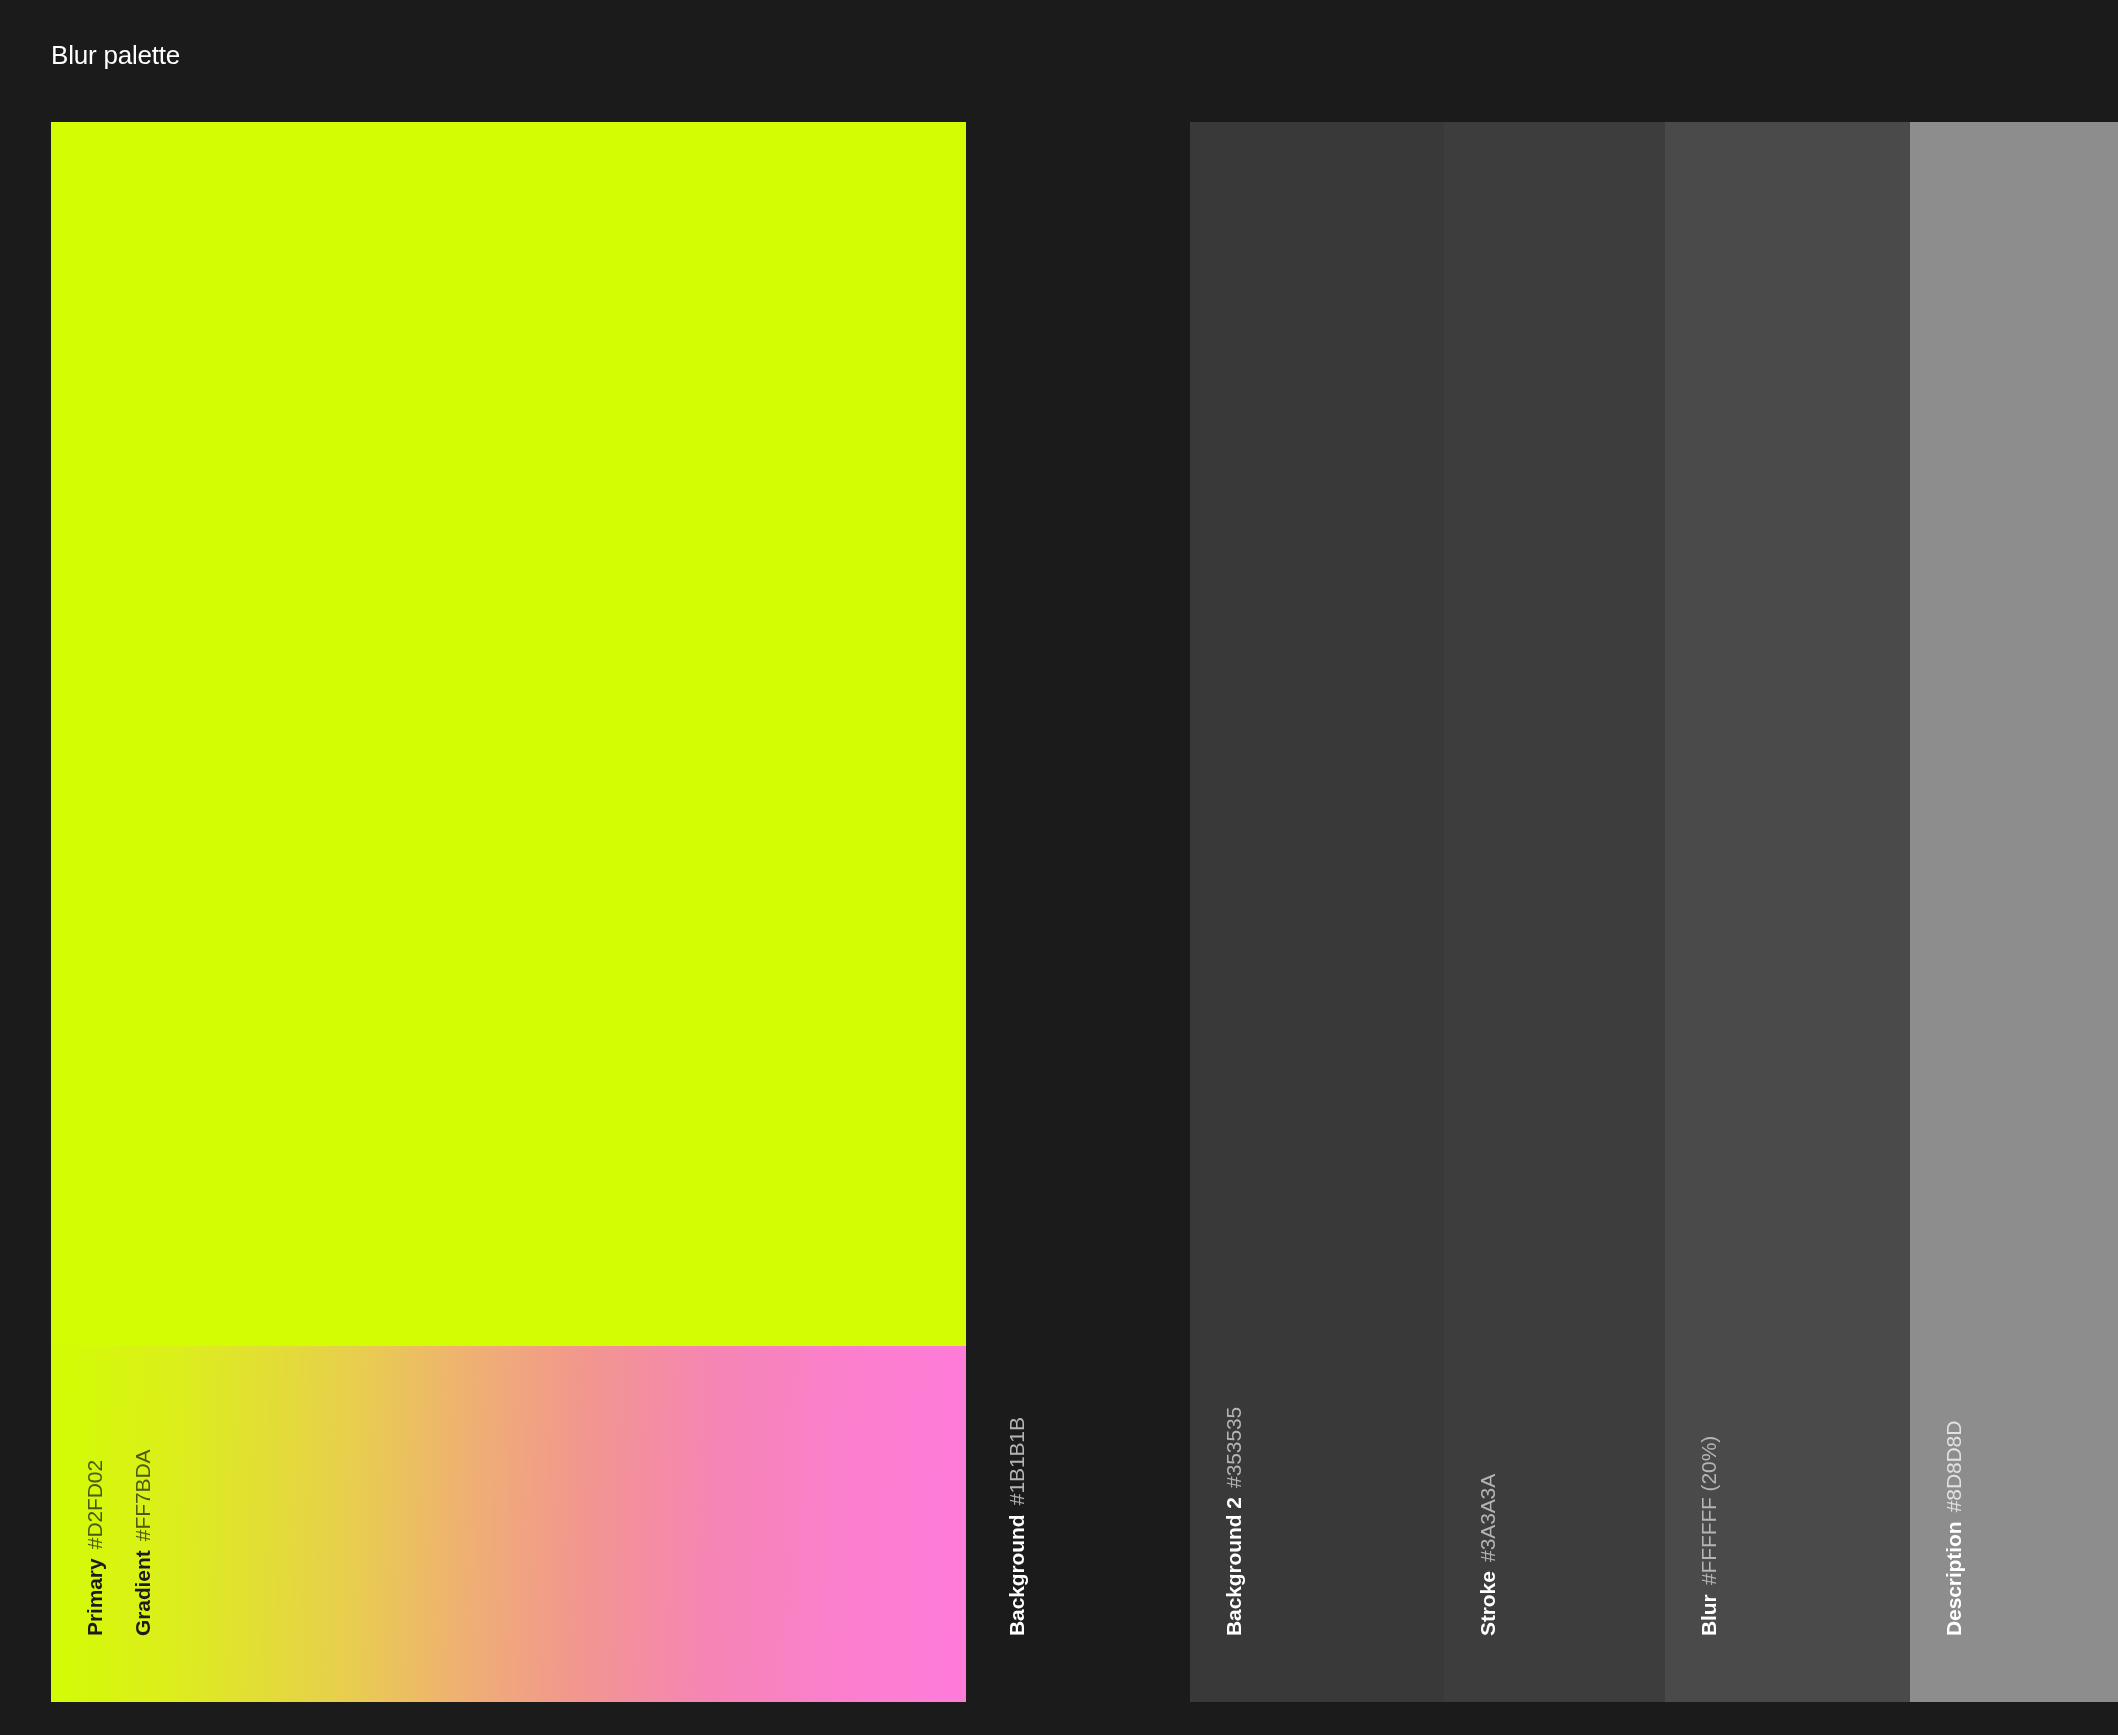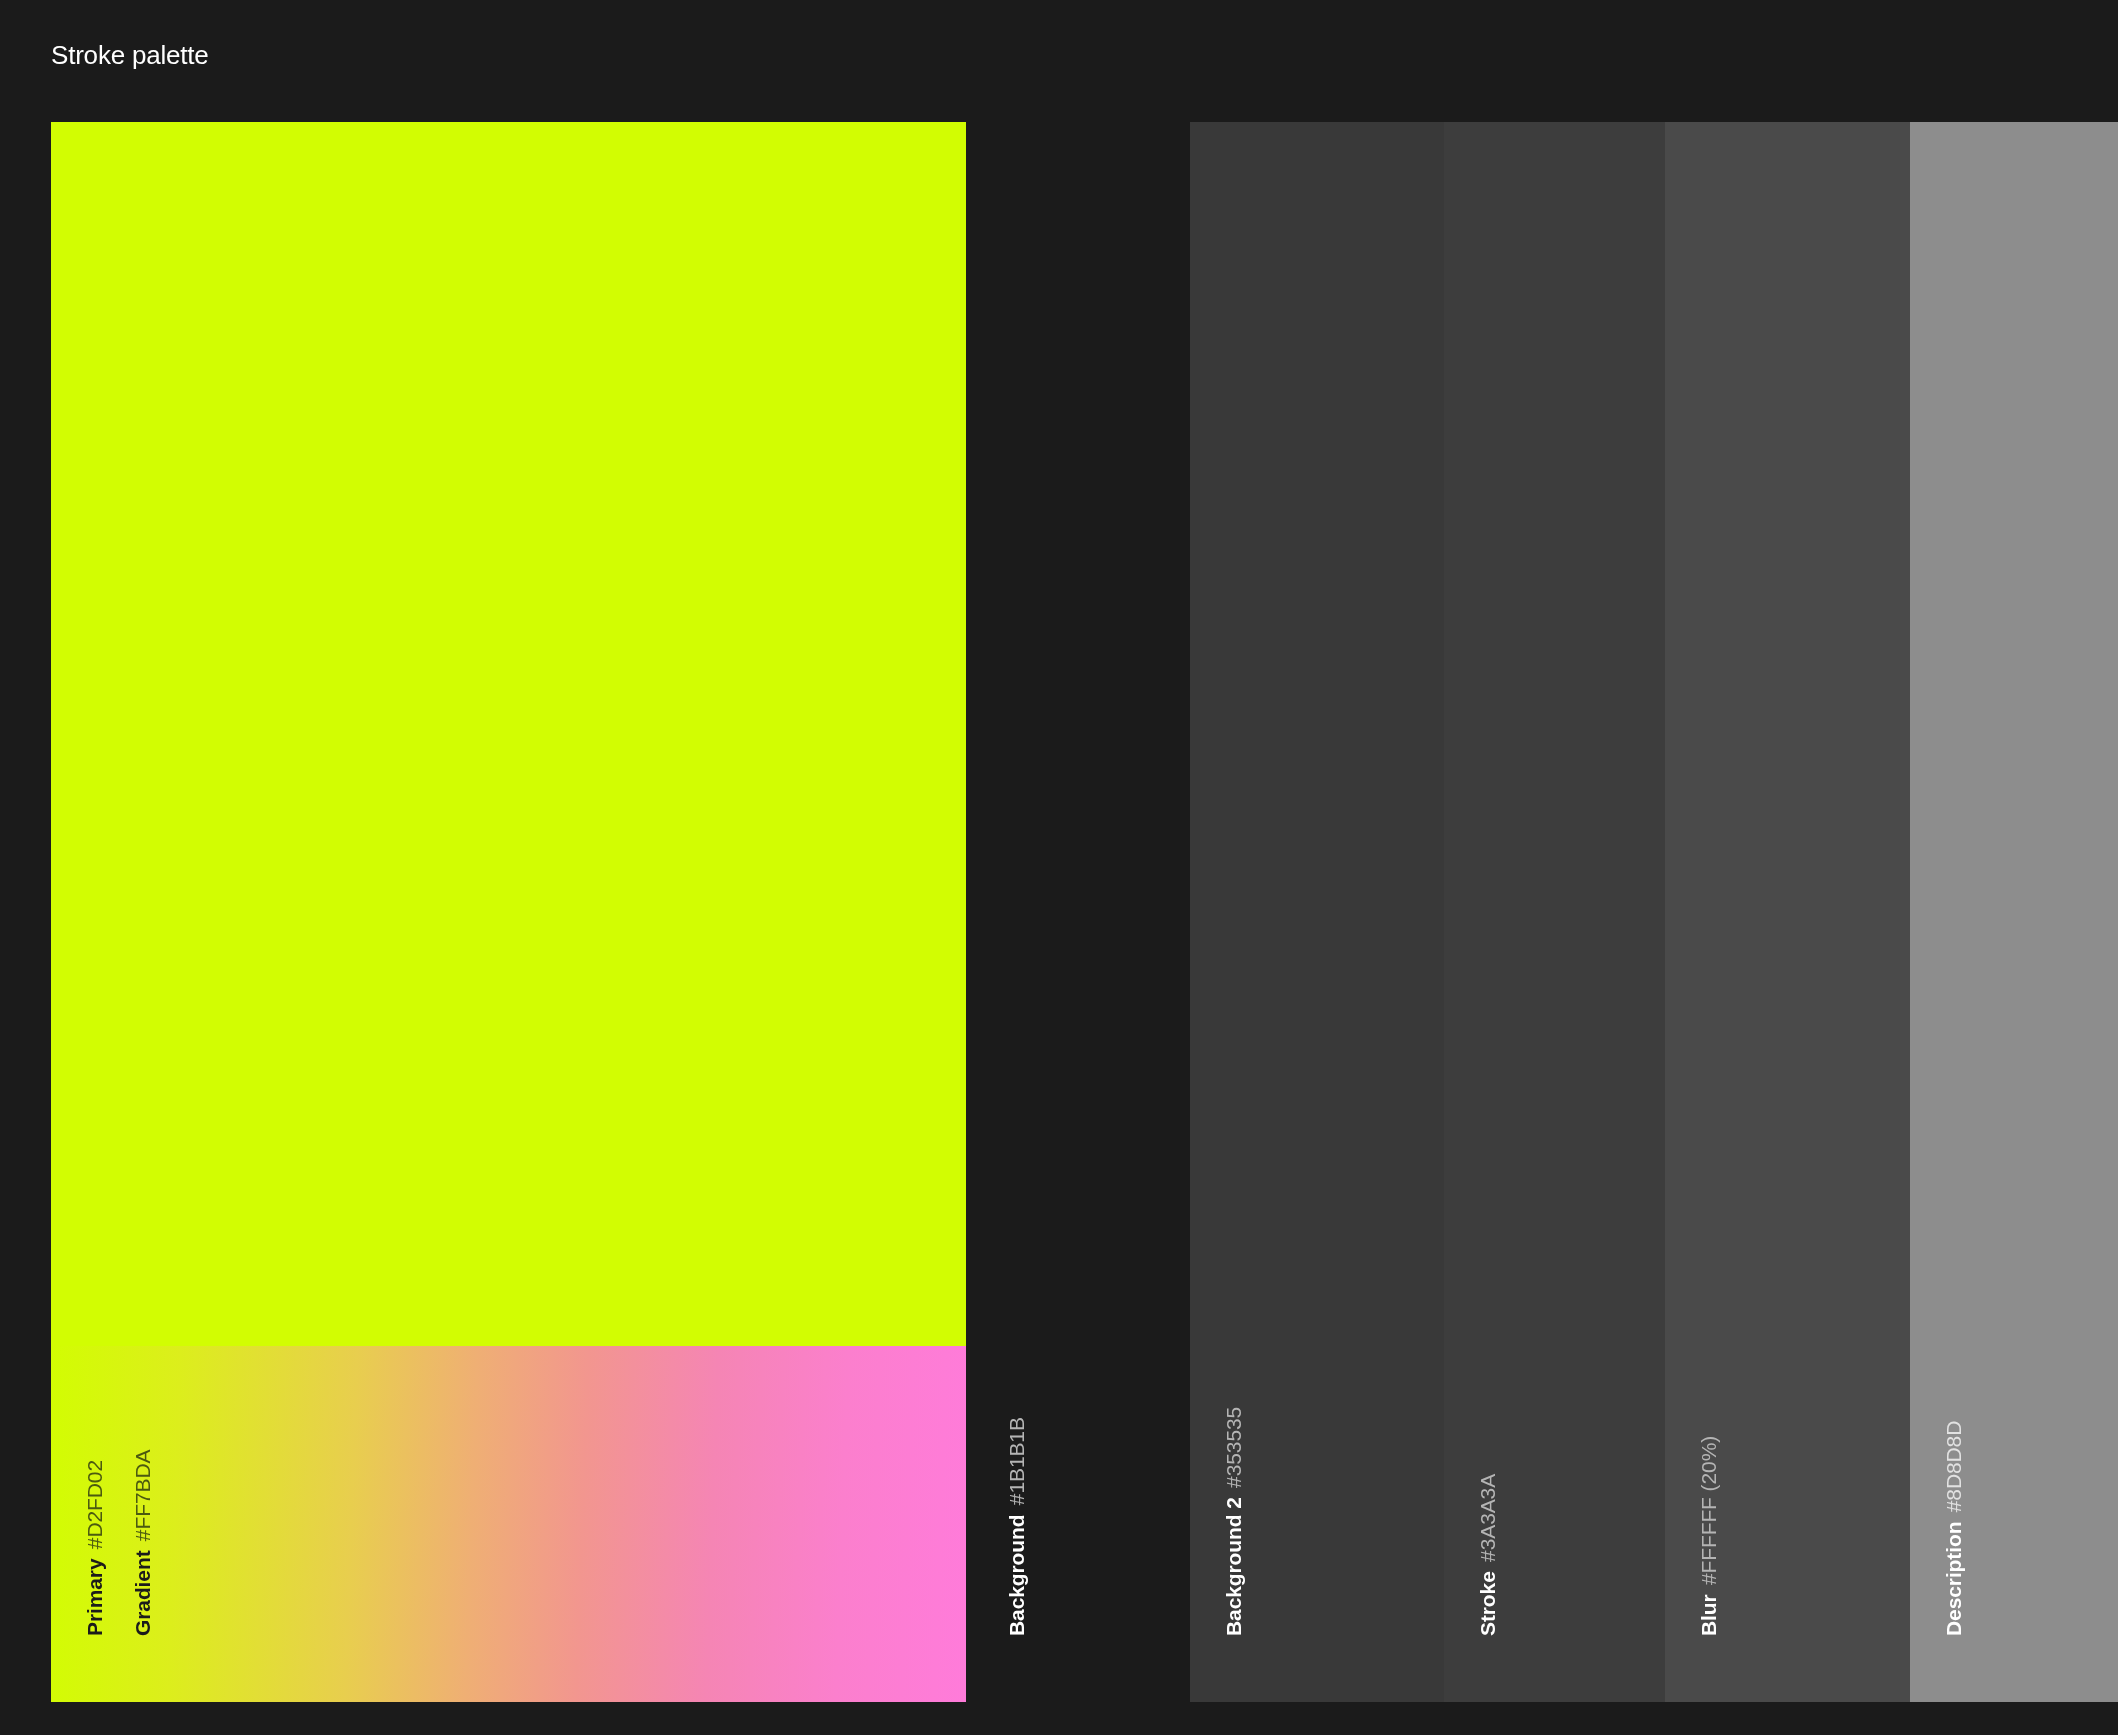--- a/index.html
+++ b/index.html
@@ -126,21 +126,21 @@
 
   .text-light .name { color: #FFFFFF; }
   .text-light .hex  { color: #B4B4B4; }
 
   .text-on-gray .name { color: #FFFFFF; }
   .text-on-gray .hex  { color: #E2E2E2; }
 </style>
 </head>
 <body>
 
-<div class="page-title">Stroke palette</div>
+<div class="page-title">Blur palette</div>
 
 <div class="board">
 
   <div class="swatch" id="swatch-primary">
 
     <div id="gradient-band"></div>
 
     <div class="label-stack">
       <div class="vlabel text-dark">
         <span class="name">Primary</span><span class="hex">#D2FD02</span>

